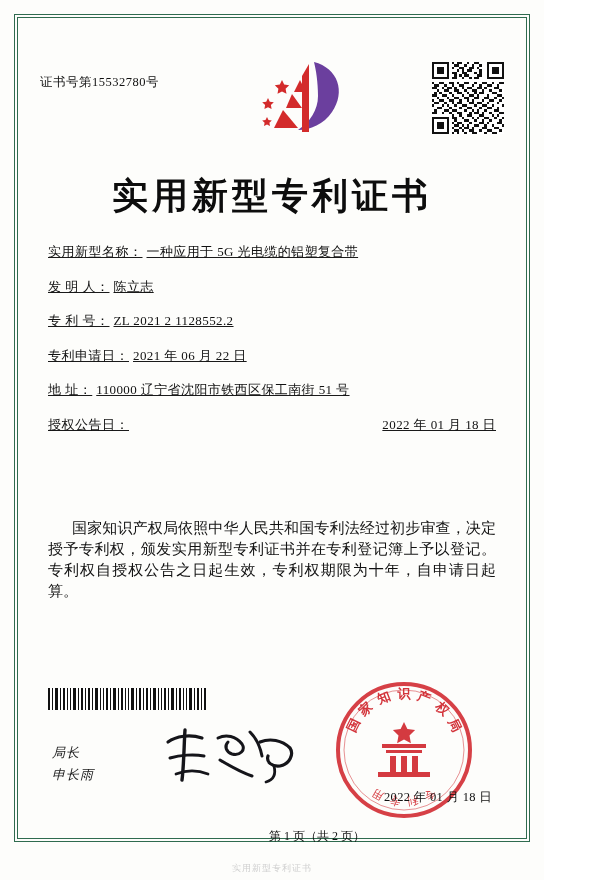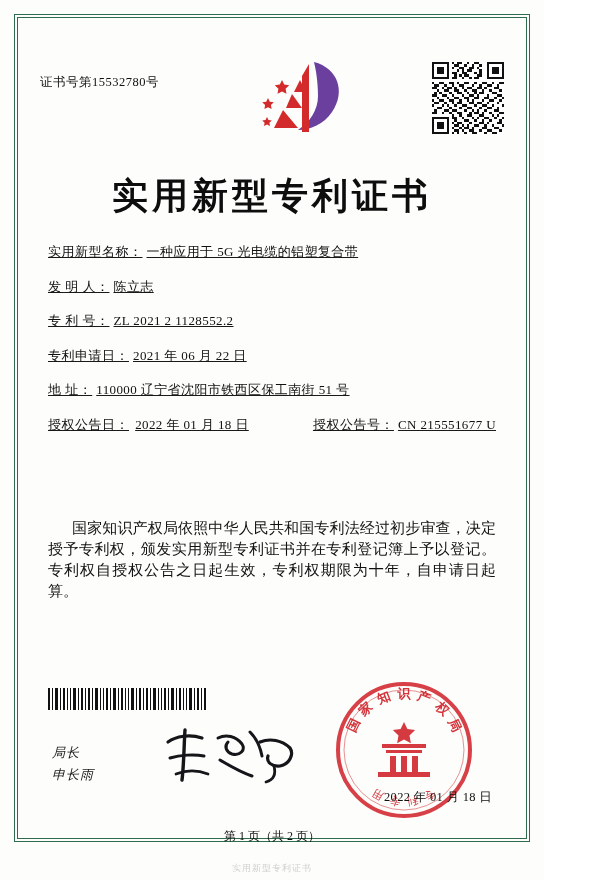--- a/index.html
+++ b/index.html
@@ -171,20 +171,21 @@
 
   
   .page-num {
     position: absolute;
     left: 0;
     width: 100%;
     top: 828px;
     text-align: center;
     font-size: 12px;
     color: #111;
+    padding-left: 45px;
   }
   .footer-faint {
     position: absolute;
     left: 0;
     width: 100%;
     top: 862px;
     text-align: center;
     font-size: 9px;
     color: #cfcfcf;
     letter-spacing: 1px;
@@ -441,24 +442,20 @@
       <span class="field-label">专利申请日：</span>
       <span class="field-value">2021 年 06 月 22 日</span>
     </div>
     <div class="field-row">
       <span class="field-label">地        址：</span>
       <span class="field-value">110000 辽宁省沈阳市铁西区保工南街 51 号</span>
     </div>
     <div class="field-row dual">
       <span class="field-label">授权公告日：</span>
       <span class="field-value">2022 年 01 月 18 日</span>
-      <span class="dual-right">
-        <span class="field-label">授权公告号：</span>
-        <span class="field-value">CN 215551677 U</span>
-      </span>
     </div>
   </div>
 
   <div class="paragraphs">
     <p>国家知识产权局依照中华人民共和国专利法经过初步审查，决定授予专利权，颁发实用新型专利证书并在专利登记簿上予以登记。专利权自授权公告之日起生效，专利权期限为十年，自申请日起算。</p>
   </div>
 
   <div class="barcode">
     <svg viewBox="0 0 158 22" width="158" height="22" xmlns="http://www.w3.org/2000/svg" shape-rendering="crispEdges">
       <rect width="158" height="22" fill="#ffffff"></rect>

